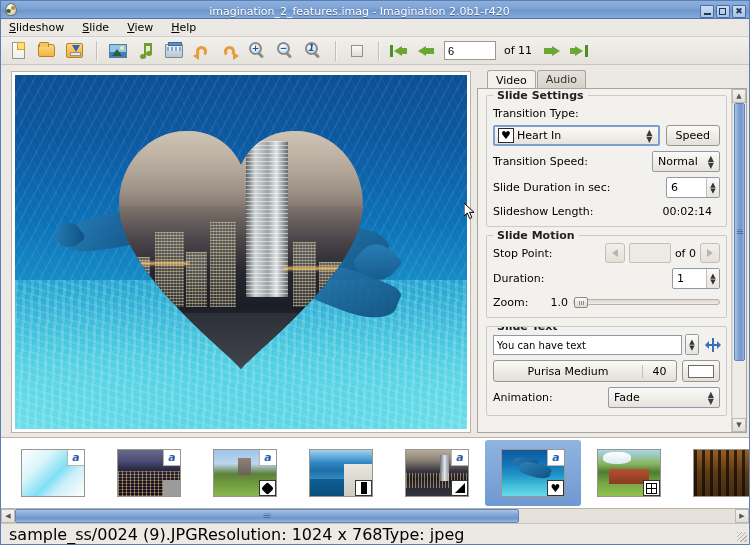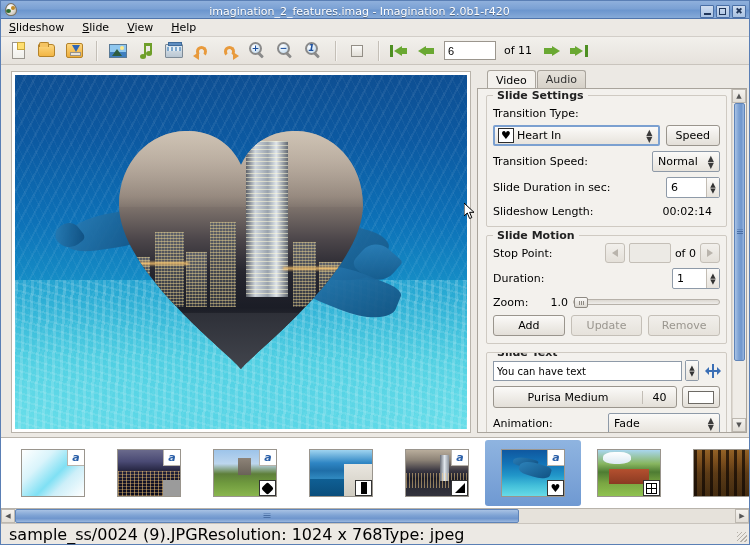--- a/index.html
+++ b/index.html
@@ -574,25 +574,20 @@
                 <span class="updn">▲<br>▼</span>
               </div>
             </div>
             <div class="row" style="min-height:16px">
               <span class="lbl">Zoom:</span>
               <span class="lbl" style="margin-left:22px">1.0</span>
               <div class="slider">
                   <span class="knob"></span>
                 </div>
             </div>
-            <div class="row" style="gap:6px">
-              <div class="btn" style="flex:1">Add</div>
-              <div class="btn dis" style="flex:1">Update</div>
-              <div class="btn dis" style="flex:1">Remove</div>
-            </div>
           </div>
 
           <div class="group cut">
             <div class="legend">Slide Text</div>
             <div class="row" style="margin-top:3px; gap:3px">
               <div class="textfield">You can have text</div>
               <div class="spin" style="width:14px;padding:0">
                 <span class="updn" style="border-left:none">▲<br>▼</span>
               </div>
               <div class="movebtn">

